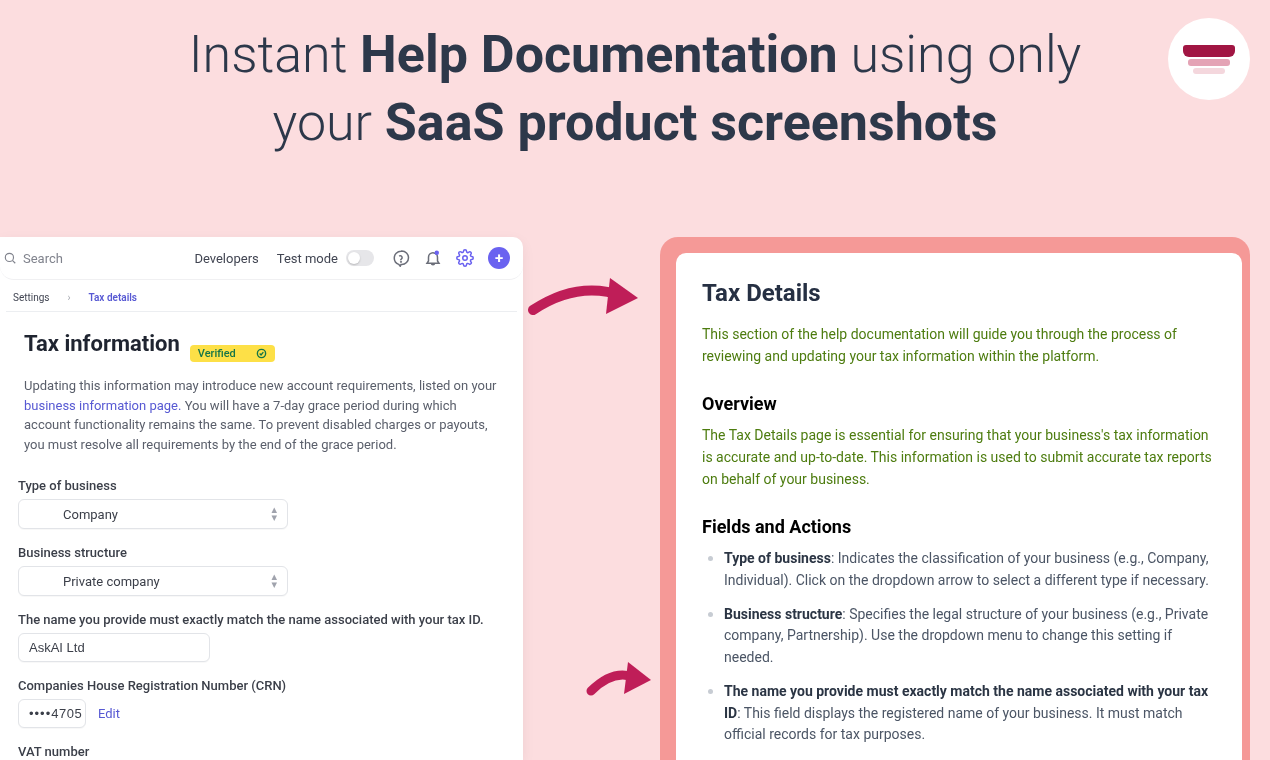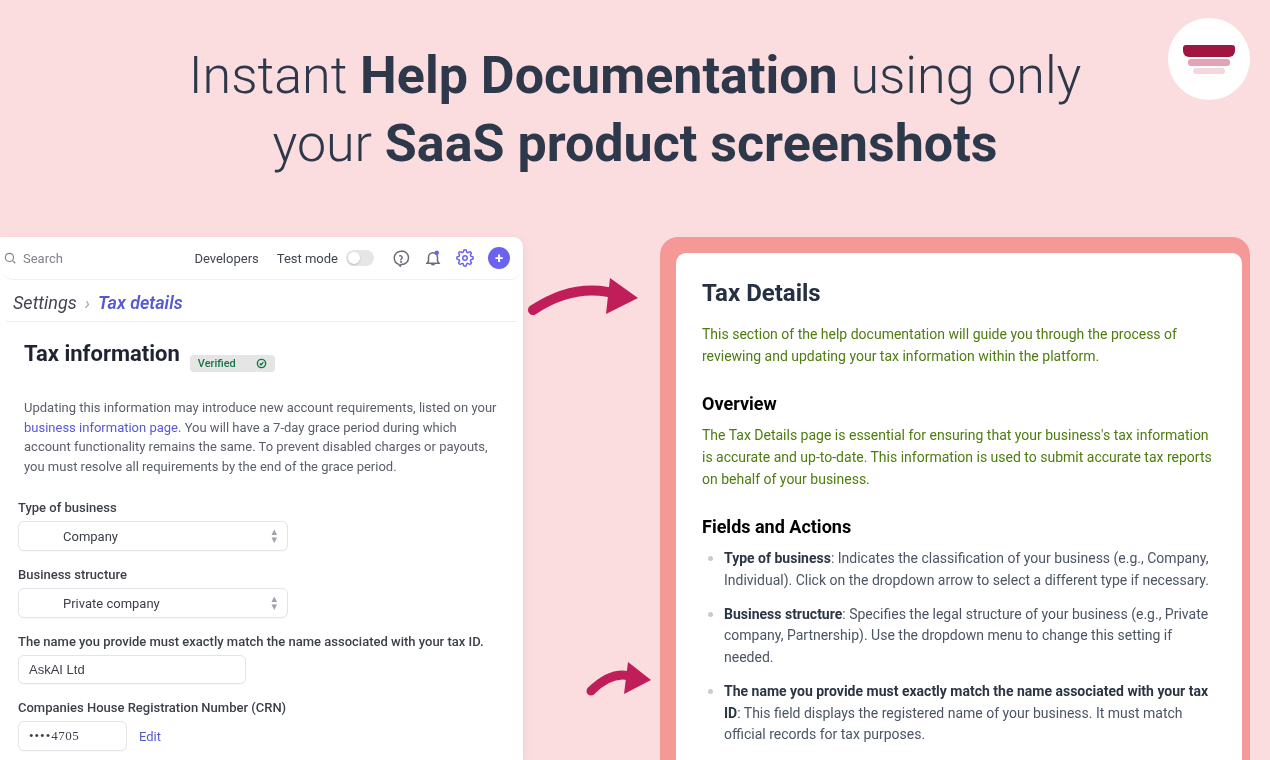--- a/index.html
+++ b/index.html
@@ -8,21 +8,21 @@
     background: #fcdddf;
     width: 1270px;
     height: 760px;
     overflow: hidden;
     position: relative;
   }
 
   
   .hero {
     text-align: center;
-    padding-top: 42px;
+    padding-top: 21px;
     color: #2d384a;
     font-size: 52px;
     line-height: 1.3;
     font-weight: 300;
   }
   .hero .bold { font-weight: 700; }
 
   
   .logo-badge {
     position: absolute;
@@ -96,57 +96,57 @@
   .top-icons { display:flex; align-items:center; gap:14px; }
   .top-icons .ic { width:18px; height:18px; stroke:#6b6e79; }
   .top-icons .gear { stroke:#6a62f0; }
   .plus-btn {
     width:22px; height:22px; background:#6a62f0; color:#fff; border-radius:50%;
     display:flex; align-items:center; justify-content:center; font-size:15px; font-weight:bold;
   }
 
   .ss-breadcrumb {
     padding: 12px 13px 8px 13px;
-    display:flex; align-items:center; gap:8px; font-size:18px;font-style:italic;
+    display:flex; align-items:center; gap:18px; font-size:10px;
   }
   .ss-breadcrumb .chev { color:#a5a8b0; }
   .ss-breadcrumb .current { color:#5759d3; font-weight:600; }
 
   .ss-card {
     margin: 0 6px 0 6px;
     background:#fff;
     border-top:1px solid #eceef1;
     padding: 12px 18px;
   }
   .ss-title-row { display:flex; align-items:center; gap:10px; }
   .ss-title { font-size:22px; font-weight:700; color:#1f2430; }
   .verified {
     display:inline-flex; align-items:center; gap:20px;
-    background:#e5e5e5; color:#157548; font-size:11px; padding:2px 8px; border-radius:4px; font-weight:500;margin-top:21px;
+    background:#fde047; color:#157548; font-size:11px; padding:2px 8px; border-radius:4px; font-weight:500;margin-top:21px;
   }
   .verified svg { width:11px; height:11px; stroke:#157548; }
   .ss-sub { color:#5a5f6b; margin-top:4px; }
-  .ss-para { color:#5a5f6b; margin-top:26px; line-height:1.5; }
+  .ss-para { color:#5a5f6b; margin-top:14px; line-height:1.5; }
   .ss-para a { color:#5759d3; text-decoration:none; }
 
   .field-block { padding: 12px 18px 4px 18px; }
   .field-label { font-size:13px; color:#3b3f49; font-weight:500; margin-bottom:6px; }
   .select-wrap {
     position:relative; width:270px;
   }
   .select-box, .text-input {
     width:100%; border:1px solid #e2e4e8; border-radius:6px; padding:6px 10px; background:#fff;
     font-size:13px; color:#3b3f49; box-shadow:0 1px 1px rgba(0,0,0,0.03);
   }
   .select-box { display:flex; justify-content:space-between; align-items:center;padding-left:44px; }
   .select-box .arrows { color:#a0a3ad; font-size:11px; line-height:8px; display:flex; flex-direction:column; }
-  .text-input.short { width:228px; }
+  .text-input.short { width:192px; }
   .crn-row, .vat-row { display:flex; align-items:center; gap:12px; }
   .crn-row .text-input, .vat-row .text-input {
-    width:109px; font-family:Liberation Serif, serif; letter-spacing:0.5px;
+    width:68px; font-family:Liberation Sans, sans-serif; letter-spacing:0.5px;
   }
   .dots { letter-spacing:1px; }
   .edit-link { color:#5759d3; font-size:13px; cursor:pointer; }
 
   
   .doc-frame {
     position:absolute;
     top:237px; left:660px;
     width:590px; height:523px;
     background:#f59997;

